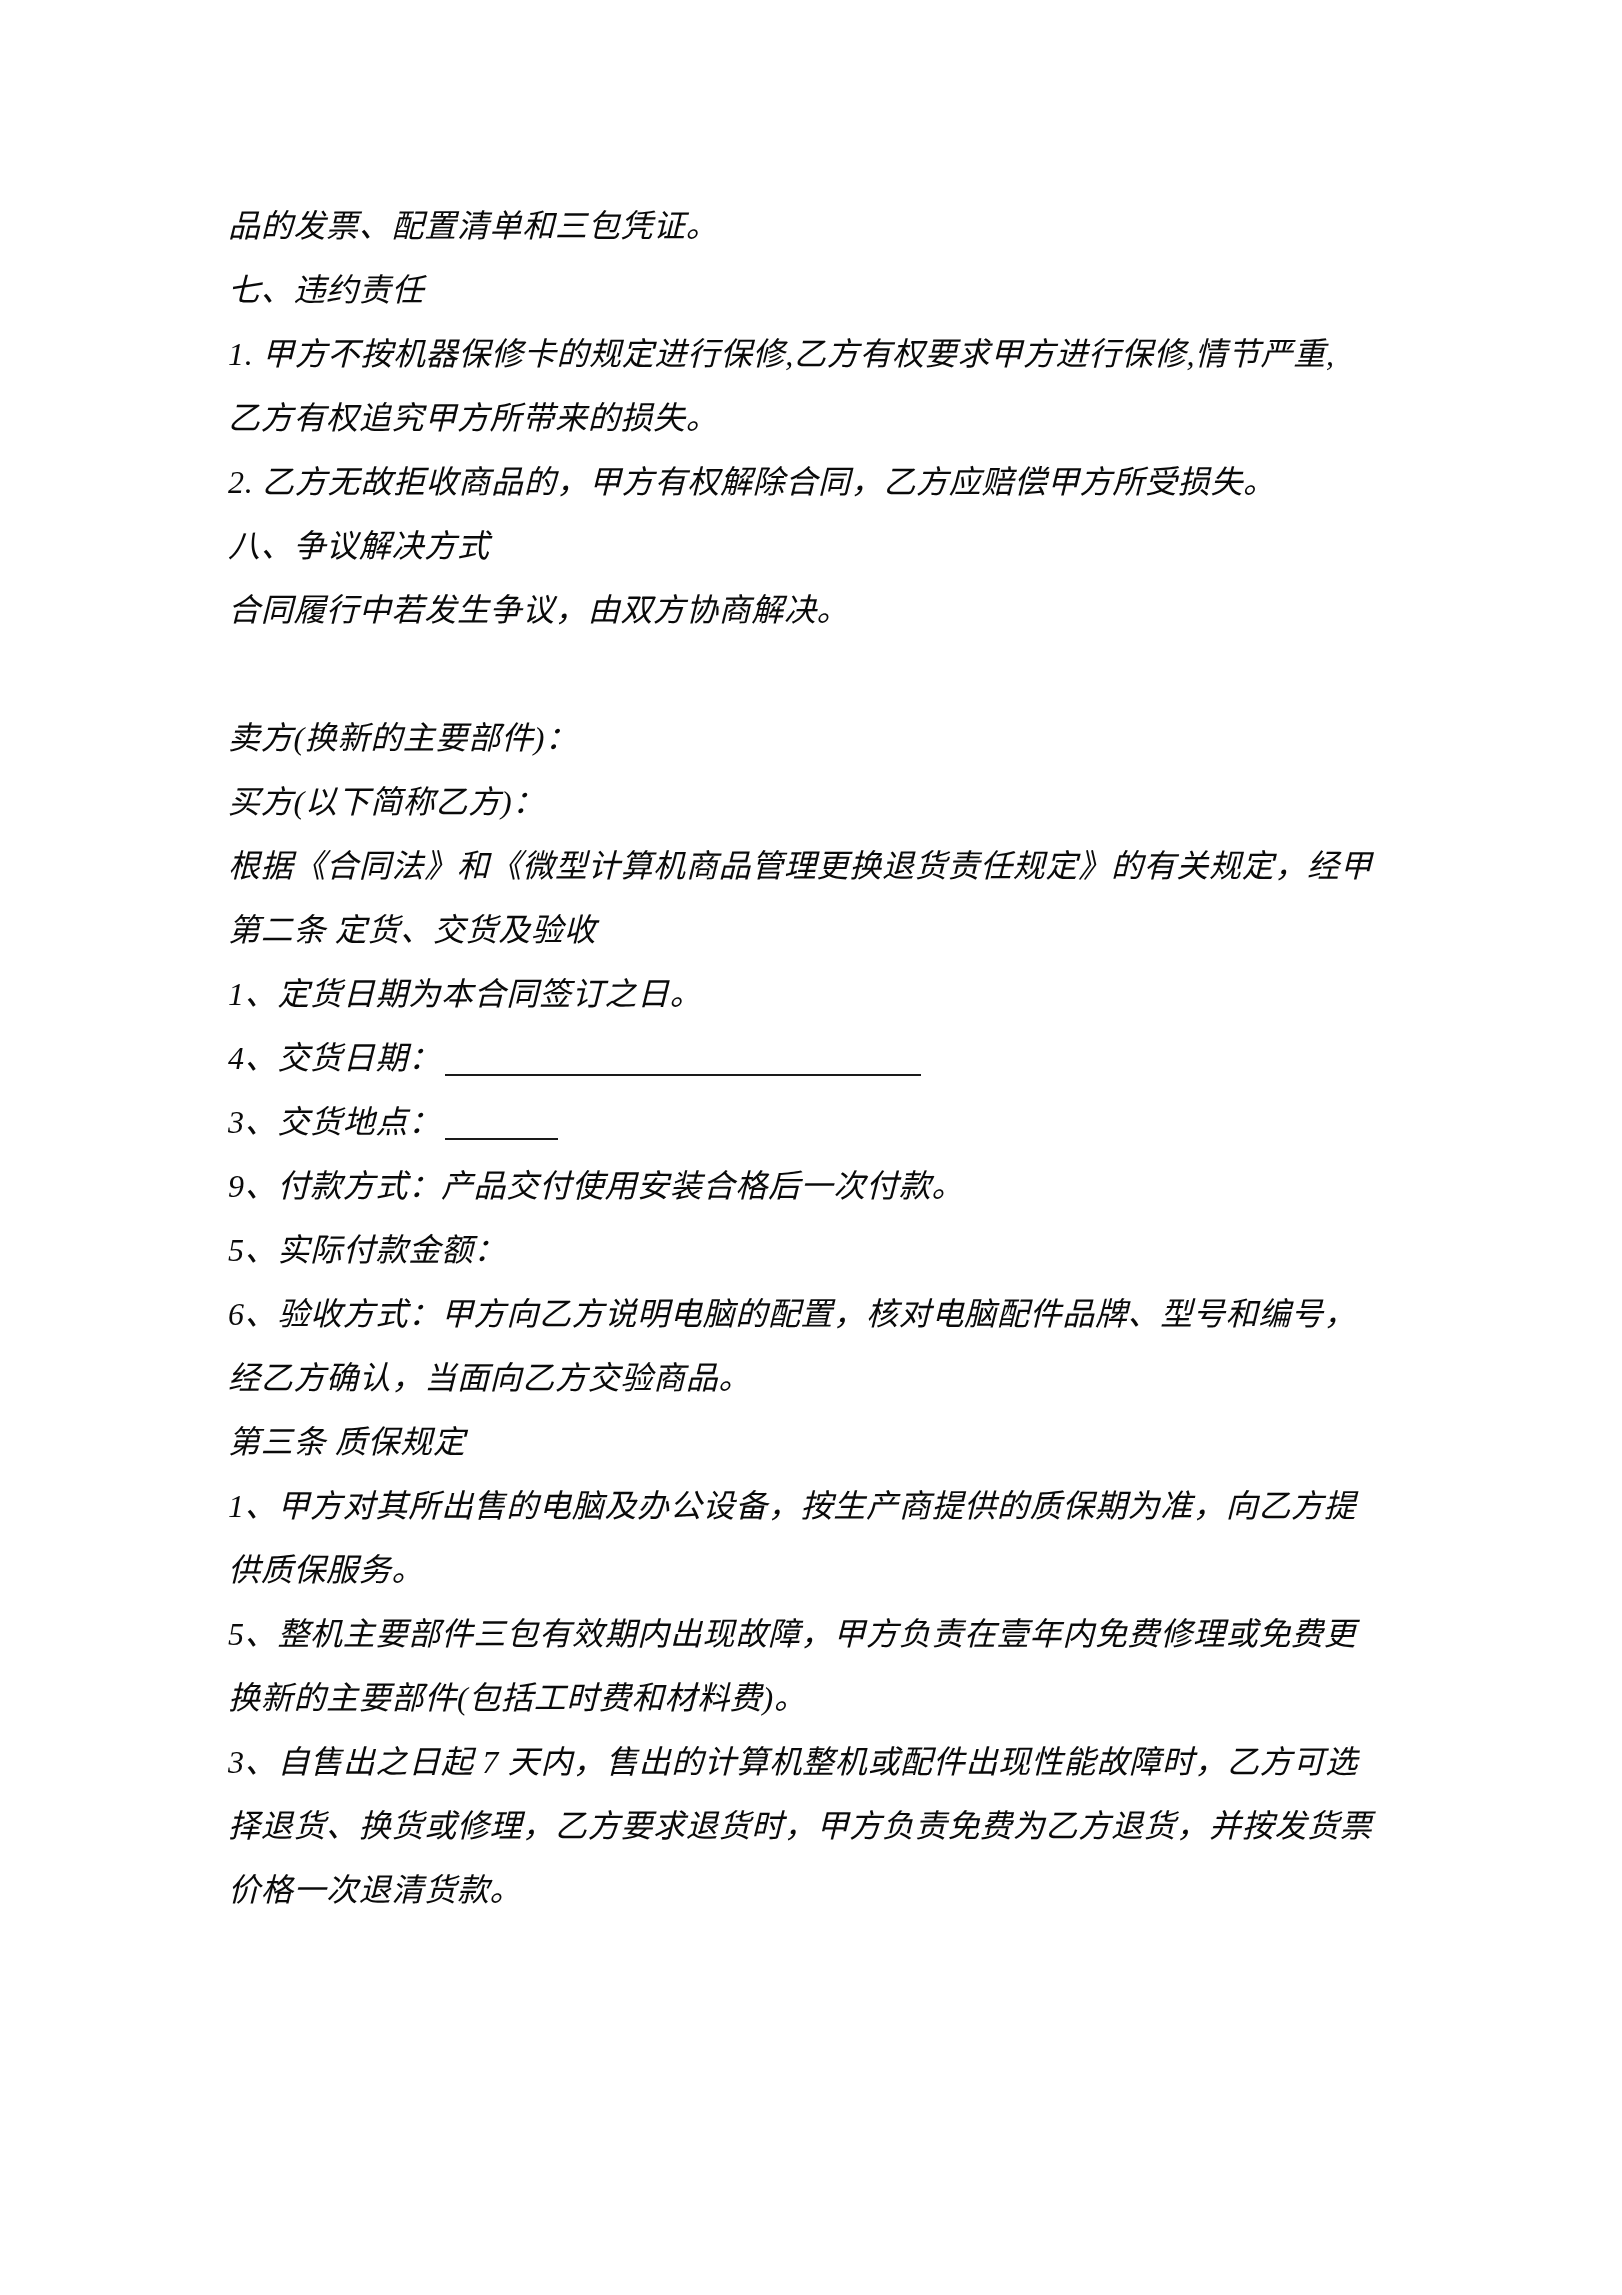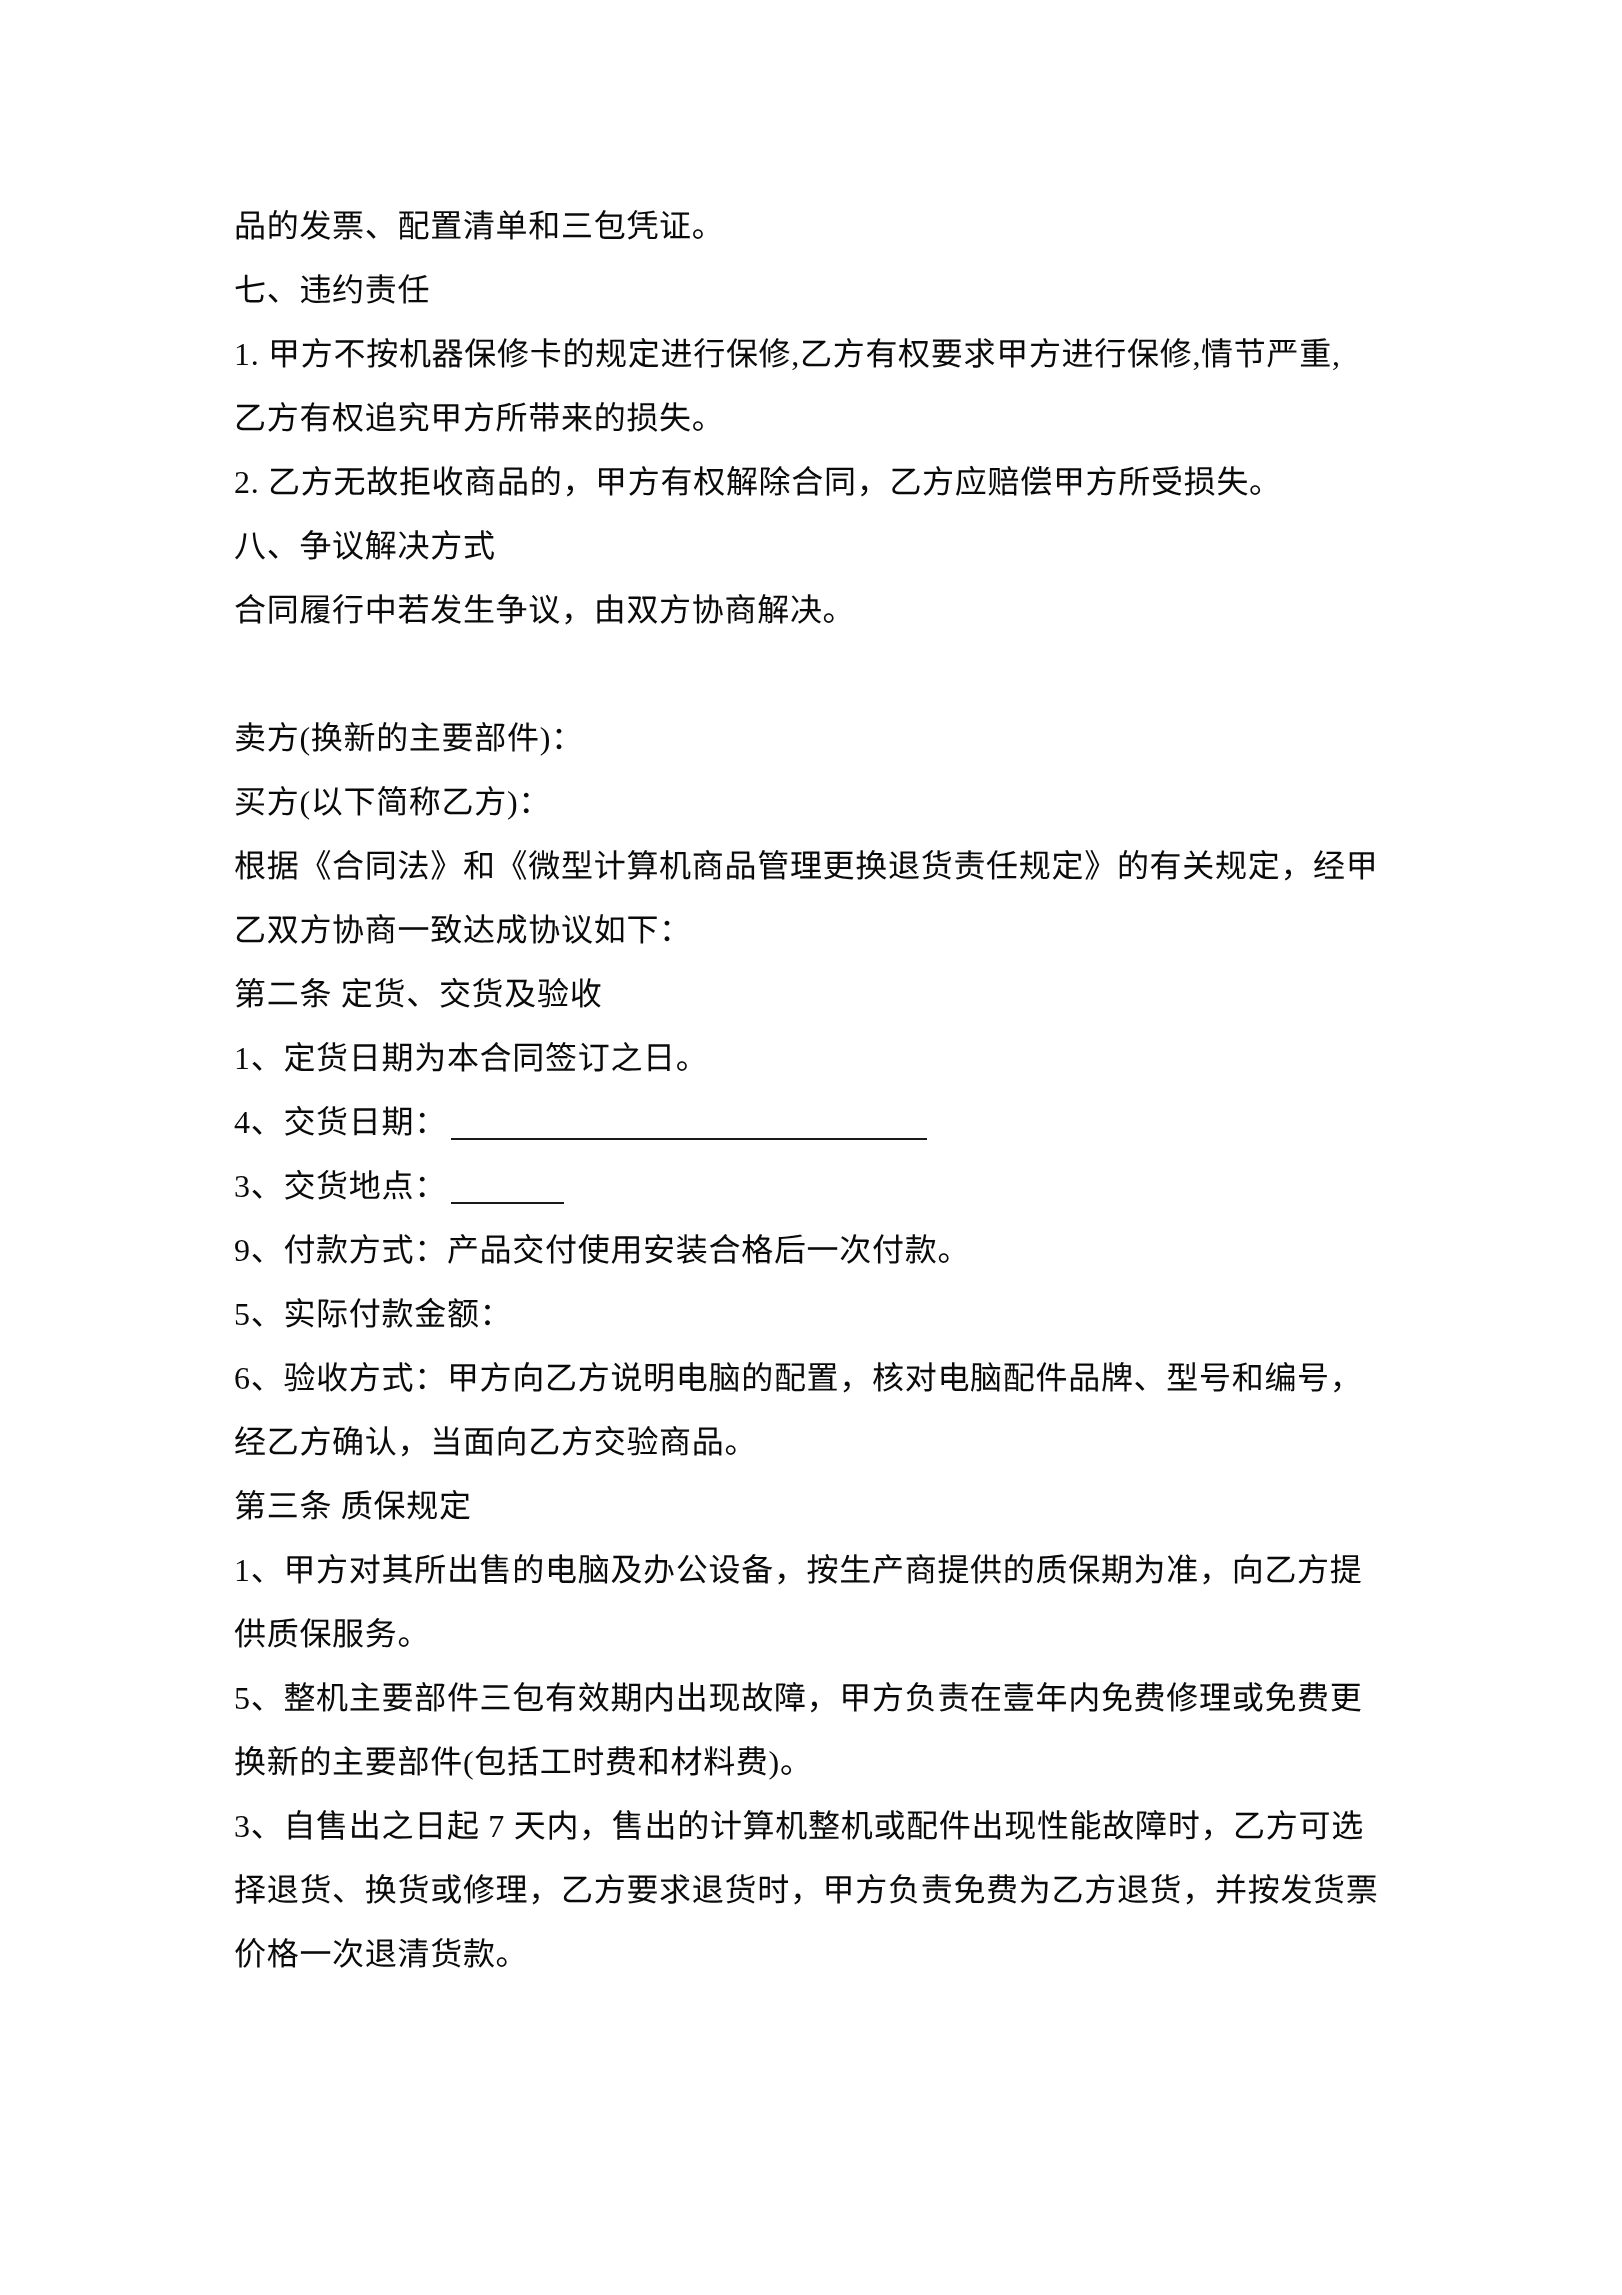--- a/index.html
+++ b/index.html
@@ -11,23 +11,24 @@
     position: relative;
     width: 1623px;
     height: 2295px;
     background: #ffffff;
     overflow: hidden;
     font-family: "Liberation Serif", "DejaVu Serif", serif;
     color: #000000;
   }
   .content {
     position: absolute;
-    left: 234px;
+    left: 228px;
     top: 194px;
     width: 1160px;
+    font-style: italic;
   }
   .line {
     height: 64px;
     line-height: 64px;
     font-size: 32px;
     white-space: nowrap;
     color: #0a0a0a;
     letter-spacing: 0.7px;
   }
   .blank {
@@ -50,21 +51,20 @@
     <div class="line"><span>七、违约责任</span></div>
     <div class="line"><span>1. 甲方不按机器保修卡的规定进行保修,乙方有权要求甲方进行保修,情节严重,</span></div>
     <div class="line"><span>乙方有权追究甲方所带来的损失。</span></div>
     <div class="line"><span>2. 乙方无故拒收商品的，甲方有权解除合同，乙方应赔偿甲方所受损失。</span></div>
     <div class="line"><span>八、争议解决方式</span></div>
     <div class="line"><span>合同履行中若发生争议，由双方协商解决。</span></div>
     <div class="line"><span></span></div>
     <div class="line"><span>卖方(换新的主要部件)：</span></div>
     <div class="line"><span>买方(以下简称乙方)：</span></div>
     <div class="line"><span>根据《合同法》和《微型计算机商品管理更换退货责任规定》的有关规定，经甲</span></div>
-    <div class="line"><span>乙双方协商一致达成协议如下：</span></div>
     <div class="line"><span>第二条 定货、交货及验收</span></div>
     <div class="line"><span>1、定货日期为本合同签订之日。</span></div>
     <div class="line"><span>4、交货日期：</span><span class="blank blank-long"></span></div>
     <div class="line"><span>3、交货地点：</span><span class="blank blank-short"></span></div>
     <div class="line"><span>9、付款方式：产品交付使用安装合格后一次付款。</span></div>
     <div class="line"><span>5、实际付款金额：</span></div>
     <div class="line"><span>6、验收方式：甲方向乙方说明电脑的配置，核对电脑配件品牌、型号和编号，</span></div>
     <div class="line"><span>经乙方确认，当面向乙方交验商品。</span></div>
     <div class="line"><span>第三条 质保规定</span></div>
     <div class="line"><span>1、甲方对其所出售的电脑及办公设备，按生产商提供的质保期为准，向乙方提</span></div>

